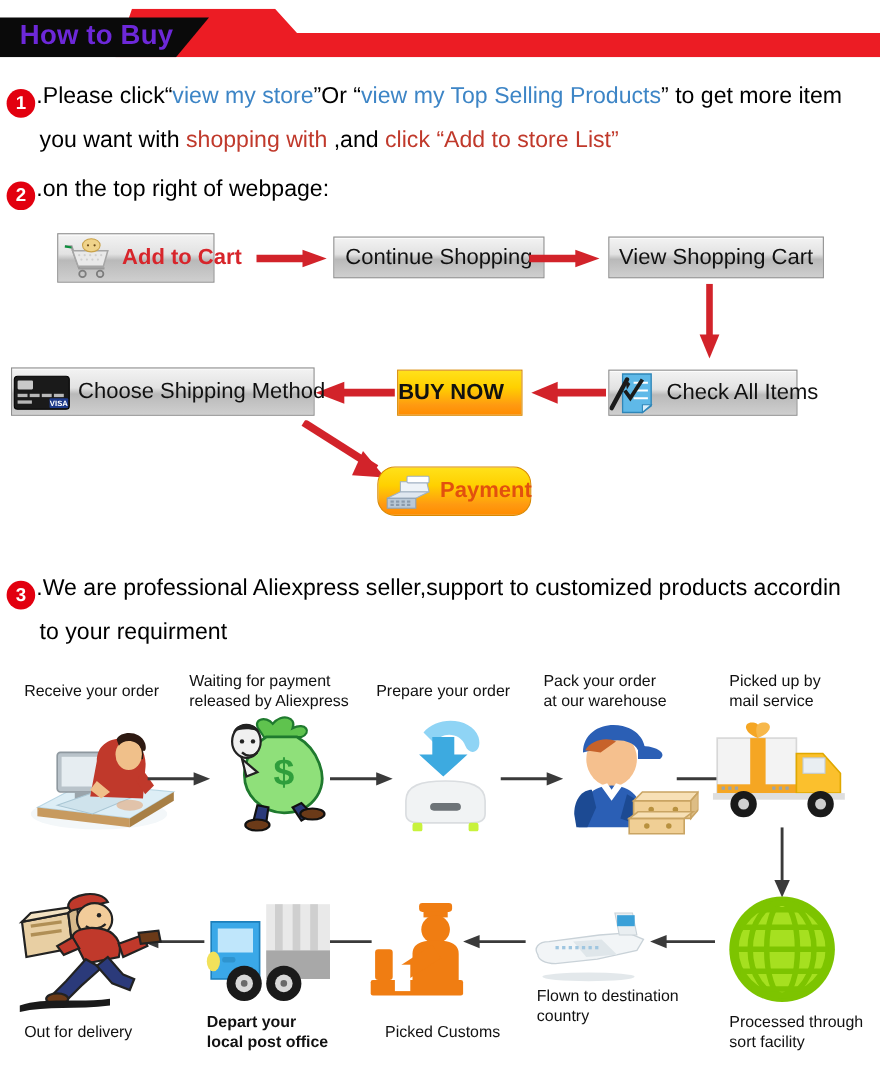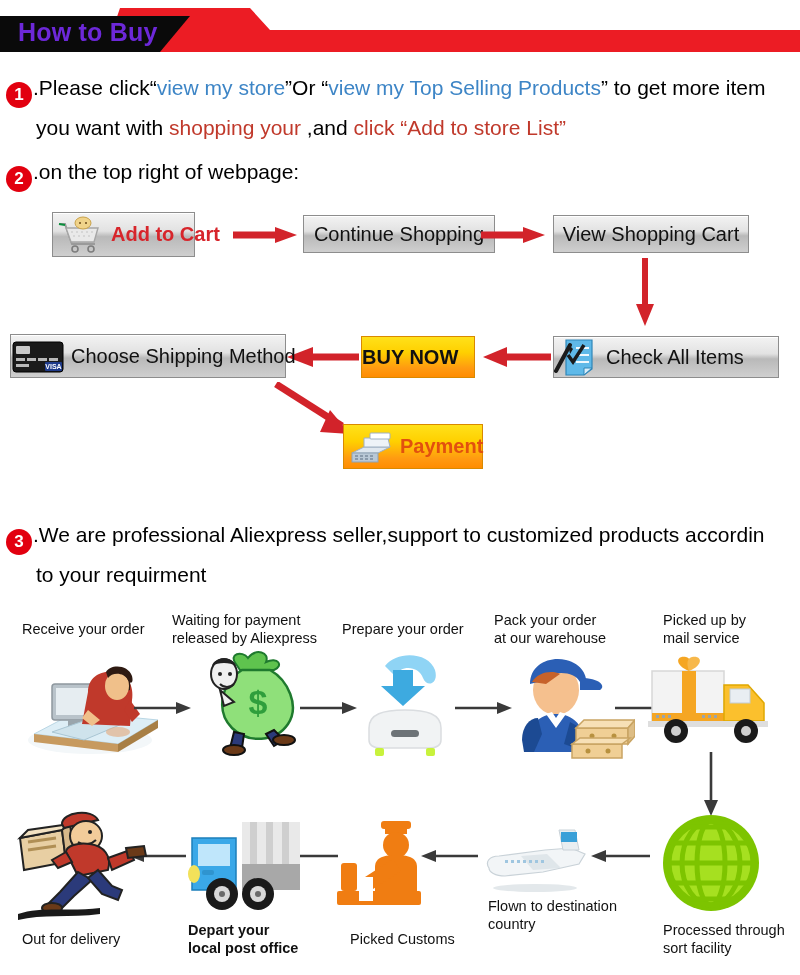--- a/index.html
+++ b/index.html
@@ -93,21 +93,21 @@
       <polygon points="120,0 250,0 270,22 800,22 800,44 105,44" fill="#ec1c24"></polygon>
       <polygon points="0,8 190,8 160,44 0,44" fill="#0a0a0a"></polygon>
     </svg>
     <div class="banner-title">How to Buy</div>
   </div>
 
   <div class="para p1">
     <span class="step-num">1</span><span>.Please click“</span><span class="blue">view my store</span><span>”Or “</span><span class="blue">view my Top Selling Products</span><span>” to get more item</span>
   </div>
   <div class="para p1b">
-    <span>you want with </span><span class="red">shopping your</span><span> ,and </span><span class="red">click “Add to store List”</span>
+    <span>you want with </span><span class="red">shopping with</span><span> ,and </span><span class="red">click “Add to store List”</span>
   </div>
 
   <div class="para p2">
     <span class="step-num">2</span><span>.on the top right of webpage:</span>
   </div>
 
   <div class="btn btn-addcart" style="left:52px;top:212px;width:143px;height:45px;">
     <svg class="ico" width="52" height="40" viewBox="0 0 52 40">
       <path d="M6 9 L12 9 L19 29 L42 29" fill="none" stroke="#9a9a9a" stroke-width="2"></path>
       <path d="M6 9 L12 10" stroke="#0a8f3c" stroke-width="2"></path>
@@ -148,21 +148,21 @@
 
   <div class="btn" style="left:553px;top:215px;width:196px;height:38px;justify-content:center;">
     <span class="lbl">View Shopping Cart</span>
   </div>
 
   <svg class="arrow" style="left:633px;top:258px;" width="24" height="70" viewBox="0 0 24 70">
     <path d="M12 0 L12 50" stroke="#d2232a" stroke-width="6"></path>
     <polygon points="3,46 21,46 12,68" fill="#d2232a"></polygon>
   </svg>
 
-  <div class="btn" style="left:553px;top:336px;width:226px;height:42px;">
+  <div class="btn" style="left:553px;top:336px;width:172px;height:42px;">
     <svg class="ico" width="46" height="40" viewBox="0 0 46 40">
       <path d="M12 3 L38 3 L38 32 L30 38 L12 38 Z" fill="#5fb9e8" stroke="#2f86b8" stroke-width="1.2"></path>
       <path d="M30 38 L30 31 L38 31 Z" fill="#d8eefb" stroke="#2f86b8" stroke-width="1"></path>
       <g stroke="#ffffff" stroke-width="1.8">
         <path d="M22 11 L35 11"></path>
           <path d="M22 18 L35 18"></path>
           <path d="M22 25 L35 25"></path>
       </g>
       <path d="M2 34 L16 8" stroke="#1b1b1b" stroke-width="4" stroke-linecap="round"></path>
       <path d="M14 7 L19 12 L16 17 Z" fill="#1b1b1b"></path>
@@ -200,21 +200,21 @@
       <text x="42.5" y="32" font-size="7" font-family="Liberation Sans, sans-serif" fill="#ffffff" font-weight="bold" text-anchor="middle">VISA</text>
     </svg>
     <span class="lbl">Choose Shipping Method</span>
   </div>
 
   <svg class="arrow" style="left:272px;top:382px;" width="100" height="56" viewBox="0 0 100 56">
     <path d="M4 2 L70 44" stroke="#d2232a" stroke-width="7"></path>
     <polygon points="58,28 78,52 48,50" fill="#d2232a"></polygon>
   </svg>
 
-  <div class="btn-orange btn-payment" style="left:343px;top:424px;width:140px;height:45px;">
+  <div class="btn-orange btn-payment" style="left:343px;top:424px;width:140px;height:45px;border-radius:16px;">
     <svg class="ico" width="56" height="40" viewBox="0 0 56 40">
       <path d="M8 26 L34 26 L46 20 L20 20 Z" fill="#dfe7ef" stroke="#9fb0c2" stroke-width="1"></path>
       <rect x="8" y="26" width="26" height="9" fill="#b9c8d6" stroke="#8fa2b4" stroke-width="1"></rect>
       <path d="M20 20 L20 11 L44 11 L46 20 Z" fill="#eef3f8" stroke="#9fb0c2" stroke-width="1"></path>
       <rect x="26" y="6" width="20" height="6" rx="1" fill="#ffffff" stroke="#9fb0c2" stroke-width="1"></rect>
       <g fill="#8a9aab">
         <rect x="11" y="28" width="3" height="2"></rect>
           <rect x="16" y="28" width="3" height="2"></rect>
         <rect x="21" y="28" width="3" height="2"></rect>
           <rect x="26" y="28" width="3" height="2"></rect>

